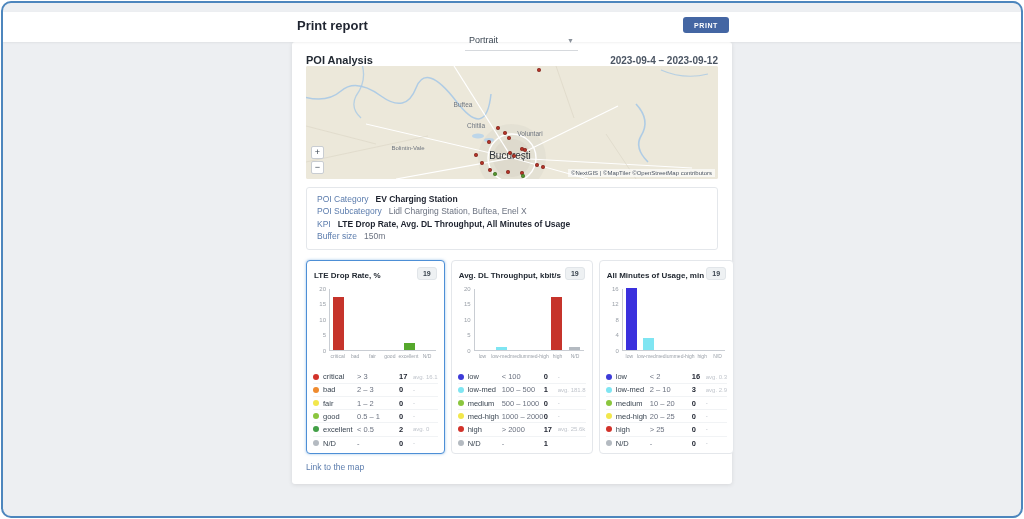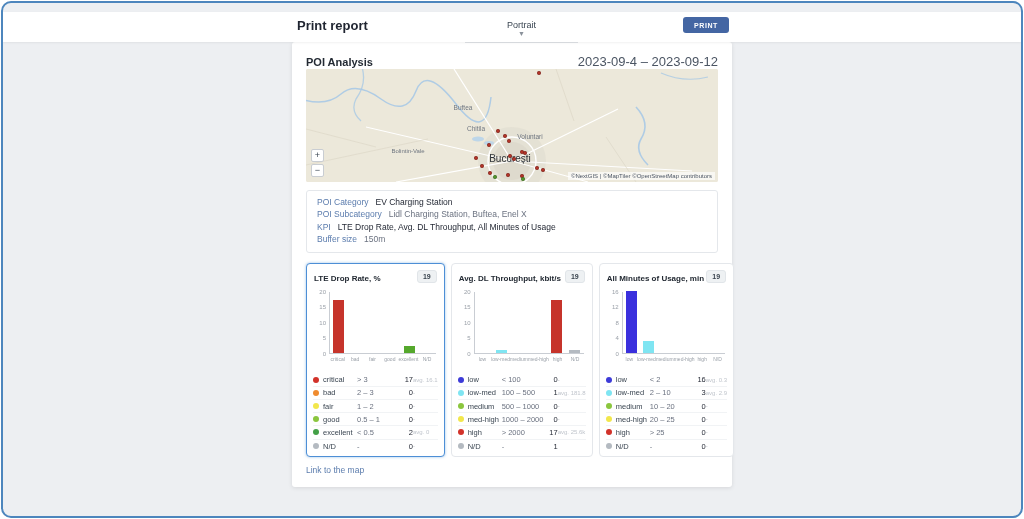--- a/index.html
+++ b/index.html
@@ -1,58 +1,58 @@
 <!DOCTYPE html>
 <html><head>
 <meta charset="utf-8">
 <style>
   * { box-sizing: border-box; margin: 0; padding: 0; }
   html,body { width:1024px; height:519px; background:#fff; font-family:"Liberation Sans", sans-serif; overflow:hidden; }
   .app { position:absolute; inset:1px; border:2px solid #4d86bd; border-radius:10px; overflow:hidden; background:#edeff2; }
   .topbar { position:absolute; left:0; right:0; top:0; height:30px; background:#fff; box-shadow:0 1px 2px rgba(0,0,0,.06); z-index:5;margin-top:9px; }
   .tb-title { position:absolute; left:294px; top:6px; font-size:13px; font-weight:bold; color:#1f2430; }
-  .orient { position:absolute; left:462px; top:4px; width:113px; padding:4px 4px 5px; font-size:9px; color:#3b4652; border-bottom:1px solid #d6d9dd; cursor:pointer; display:flex; justify-content:space-between; align-items:center;flex-direction:column; }
+  .orient { position:absolute; left:462px; top:19px; width:113px; padding:4px 4px 5px; font-size:9px; color:#3b4652; border-bottom:1px solid #d6d9dd; cursor:pointer; display:flex; justify-content:space-between; align-items:center; }
   .orient-chev { font-size:7px; color:#8a919a; }
   .print-btn { position:absolute; left:680px; top:5px; width:46px; height:16px; background:#4466a3; color:#fff; font-size:7px; font-weight:bold; letter-spacing:.6px; border:none; border-radius:3px; cursor:pointer; }
   .content { position:absolute; left:0; right:0; top:30px; bottom:0; }
   .card { width:440px; margin:9px auto 0; background:#fff; border-radius:3px; box-shadow:0 1px 4px rgba(0,0,0,.10); padding:12px 14px 10px; }
   .card-head { display:flex; justify-content:space-between; align-items:center; }
   .card-title { font-size:11px; font-weight:bold; color:#232a33; }
-  .card-dates { font-size:13px; color:#4b5563; }
+  .card-dates { font-size:10px; color:#4b5563;font-weight:bold; }
   .map { position:relative; height:113px; border-radius:2px; overflow:hidden; background:#ece8da; cursor:grab; }
   .map svg { position:absolute; inset:0; }
   .map-label { position:absolute; transform:translate(-50%,-50%); color:#6f7680; white-space:nowrap; z-index:2; }
   .map-label.city { color:#2e3338; }
   .map-dot { position:absolute; width:4px; height:4px; border-radius:50%; transform:translate(-50%,-50%); border:1px solid rgba(90,20,15,.55); z-index:2; }
   .map-zoom { position:absolute; left:5px; width:13px; height:13px; background:#fff; border:1px solid #c9cdd2; border-radius:2px; font-size:9px; line-height:11px; text-align:center; color:#3b4652; cursor:pointer; z-index:3; }
   .attr { position:absolute; right:3px; bottom:2px; font-size:6px; color:#4b5563; background:rgba(255,255,255,.65); padding:1px 3px; z-index:3; }
   .info { border:1px solid #e4e7eb; border-radius:3px; padding:5px 10px 6px; margin:8px 0 10px; }
   .info-row { font-size:8.5px; line-height:12.4px; white-space:nowrap; overflow:hidden; }
   .info-label { color:#5b7cad; margin-right:7px; }
   .info-value .seg { color:#6b7280; }
-  .info-value .seg-b { color:#1f2430; font-weight:normal; }
+  .info-value .seg-b { color:#1f2430; font-weight:bold; }
   .charts { display:flex; gap:6px; }
   .chart-card { flex:1; border:1px solid #e4e7eb; border-radius:4px; padding:5px 6px 3px; background:#fff; cursor:pointer; }
   .chart-card.hl { border:1px solid #4d8fd6; box-shadow:0 0 3px rgba(77,143,214,.55); }
   .ch-head { display:flex; justify-content:space-between; align-items:flex-end; margin:1px 1px 5px; }
   .ch-title { font-size:8px; font-weight:bold; color:#232a33; }
   .ch-badge { background:#eef1f3; border:1px solid #e1e5e9; border-radius:3px; padding:2px 5px; font-size:7px; font-weight:bold; color:#39434e; }
   .plot { position:relative; height:84px; }
   .ytick { position:absolute; left:0; width:13px; text-align:right; font-size:6px; color:#9ba1a9; }
   .bars { position:absolute; left:16px; right:2px; top:4px; height:62px; border-left:1px solid #c9cdd3; border-bottom:1px solid #c9cdd3; }
   .bar { position:absolute; bottom:0; width:11px; }
   .xlabels { position:absolute; left:16px; right:2px; top:68px; display:flex; }
   .xl { flex:1; text-align:center; font-size:5px; color:#9ba1a9; white-space:nowrap; }
   .tbl { margin-top:2px; }
   .trow { display:flex; align-items:center; height:13.2px; border-bottom:1px solid #f1f3f5; font-size:7.5px; }
   .trow:last-child { border-bottom:none; }
   .dot { width:6px; height:6px; border-radius:50%; margin-right:4px; flex:none; }
   .tl-label { width:34px; color:#3b4652; white-space:nowrap; }
   .tl-range { width:42px; color:#6b7280; white-space:nowrap; }
-  .tl-count { width:14px; font-weight:normal; color:#1f2430;text-align:right; }
+  .tl-count { width:14px; font-weight:bold; color:#1f2430; }
   .tl-avg { flex:1; font-size:6px; color:#c0c5cc; white-space:nowrap; overflow:hidden; }
   .map-link { display:inline-block; margin-top:8px; font-size:8.5px; color:#5b7cad; cursor:pointer; text-decoration:none; }
 </style>
 </head>
 <body>
 
 <div class="app">
   <div class="topbar">
     <div class="tb-title">Print report</div>
     <div class="orient">

